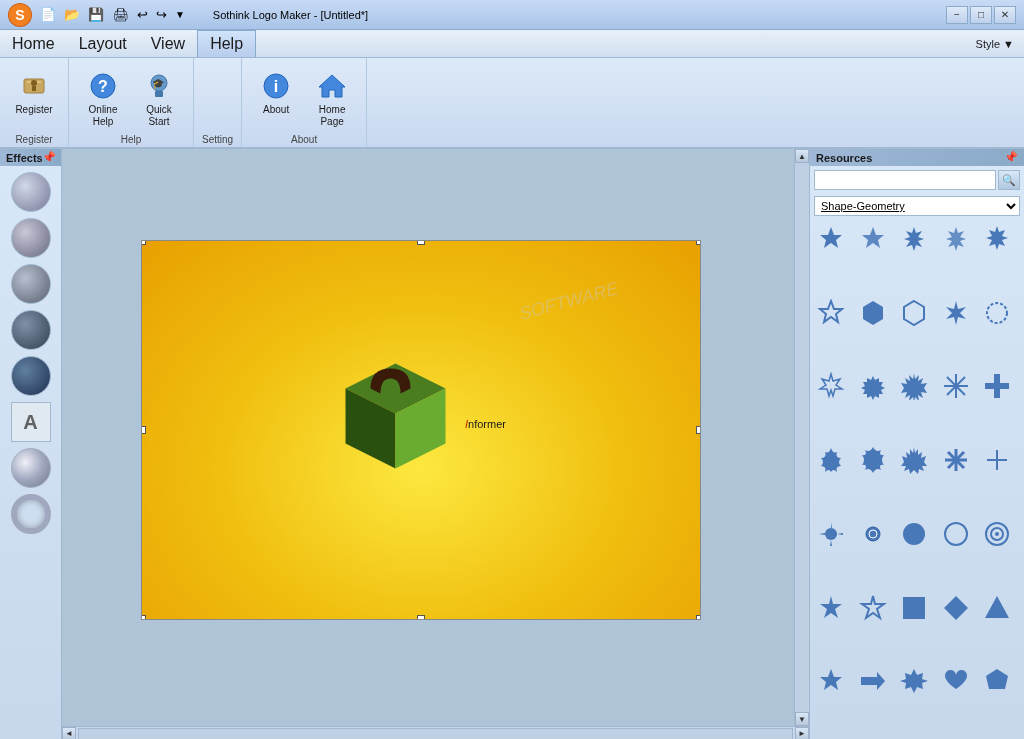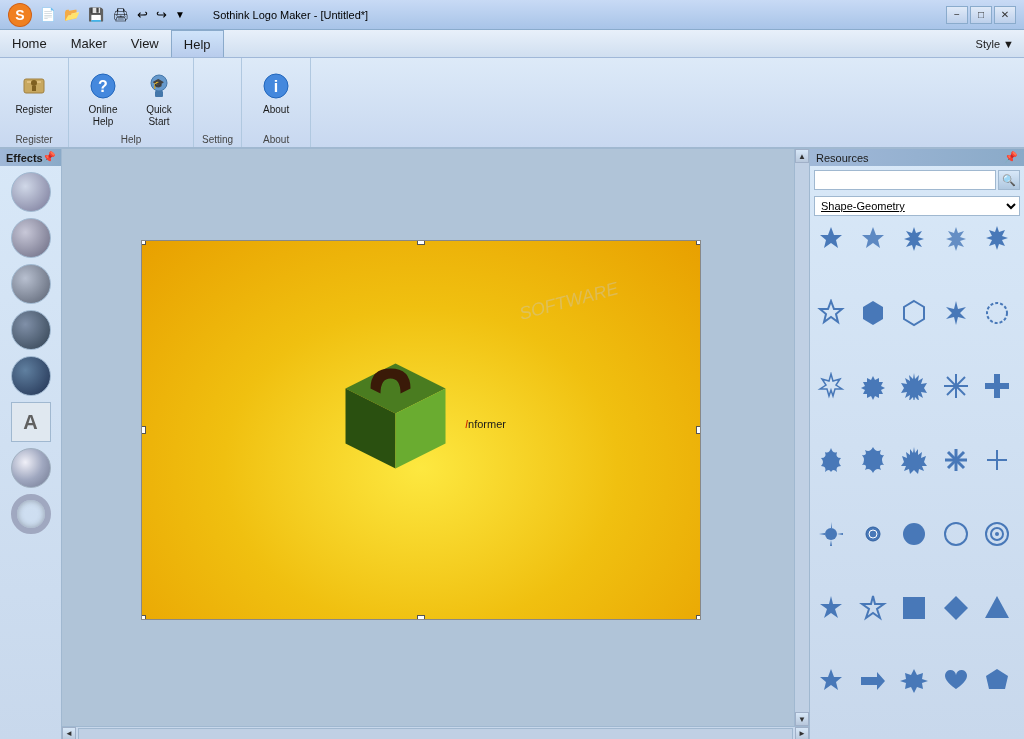--- a/index.html
+++ b/index.html
@@ -38,21 +38,21 @@
       height: 28px;
       display: flex;
       align-items: stretch;
       border-bottom: 1px solid #a0b8d8;
     }
     .menu-item {
       padding: 0 12px;
       display: flex; align-items: center;
       cursor: pointer;
       color: #1a1a1a;
-      font-size: 13px;
+      font-size: 16px;
     }
     .menu-item.active {
       background: linear-gradient(to bottom, #d0e4fa, #b8ccec);
       border-left: 1px solid #8aaacb;
       border-right: 1px solid #8aaacb;
       border-top: 1px solid #8aaacb;
     }
     .style-btn {
       margin-left: auto;
       padding: 0 10px;
@@ -275,21 +275,21 @@
       width: 215px;
       background: linear-gradient(to bottom, #d8e8f8, #c8d8ec);
       border-left: 1px solid #a0b8d0;
       display: flex;
       flex-direction: column;
     }
     .resources-header {
       background: linear-gradient(to right, #a0b8d8, #8aaac8);
       padding: 2px 6px;
       font-size: 11px;
-      font-weight: normal;
+      font-weight: bold;
       color: #1a1a1a;
       display: flex;
       align-items: center;
       justify-content: space-between;
     }
     .resources-search {
       display: flex;
       padding: 4px;
       gap: 2px;
       align-items: center;
@@ -364,21 +364,21 @@
   </div>
   <div class="titlebar-controls">
     <div class="titlebar-btn">−</div>
     <div class="titlebar-btn">□</div>
     <div class="titlebar-btn">✕</div>
   </div>
 </div>
 
 <div class="menubar">
   <div class="menu-item">Home</div>
-  <div class="menu-item">Maker</div>
+  <div class="menu-item">Layout</div>
   <div class="menu-item">View</div>
   <div class="menu-item active">Help</div>
   <div class="style-btn">Style ▼</div>
 </div>
 
 <div class="ribbon">
 
   <div class="ribbon-group">
     <div class="ribbon-group-items">
       <div class="ribbon-btn">
@@ -430,20 +430,28 @@
     <div class="ribbon-group-items">
       <div class="ribbon-btn">
         <div class="ribbon-btn-icon">
           <svg width="30" height="30" viewBox="0 0 30 30">
             <circle cx="15" cy="15" r="12" fill="#4488dd" stroke="#2266bb" stroke-width="1"></circle>
             <text x="15" y="21" text-anchor="middle" fill="white" font-size="16" font-weight="bold">i</text>
           </svg>
         </div>
         <div class="ribbon-btn-label">About</div>
       </div>
+      <div class="ribbon-btn">
+        <div class="ribbon-btn-icon">
+          <svg width="30" height="30" viewBox="0 0 30 30">
+            <polygon points="15,4 2,16 5,16 5,26 12,26 12,19 18,19 18,26 25,26 25,16 28,16" fill="#4488dd" stroke="#2266bb" stroke-width="1"></polygon>
+          </svg>
+        </div>
+        <div class="ribbon-btn-label">Home Page</div>
+      </div>
     </div>
     <div class="ribbon-group-label">About</div>
   </div>
 </div>
 
 <div class="main-area">
 
   <div class="effects-panel">
     <div class="effects-header">
       <span>Effects</span>

